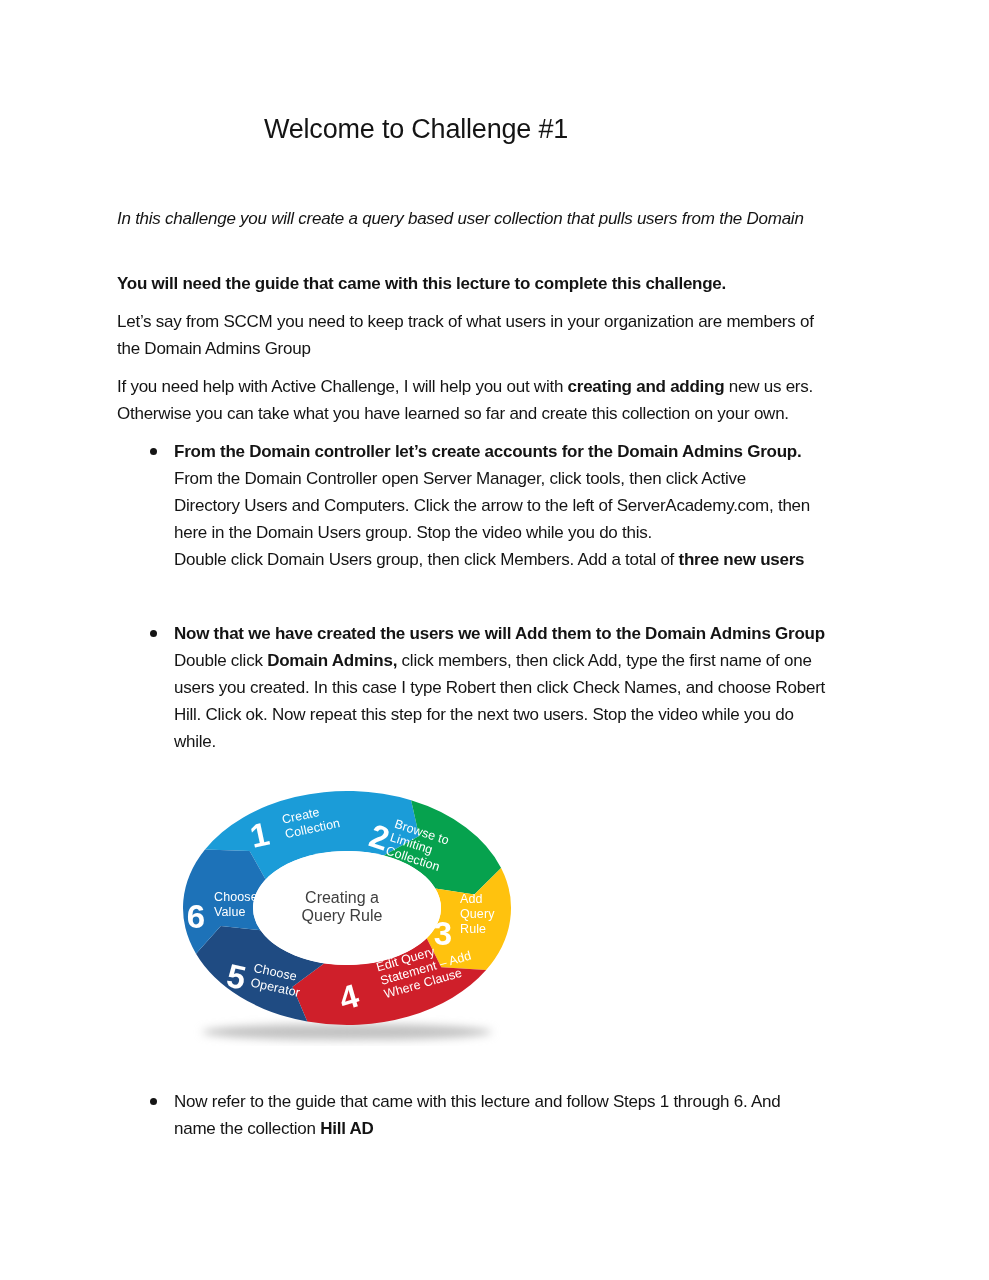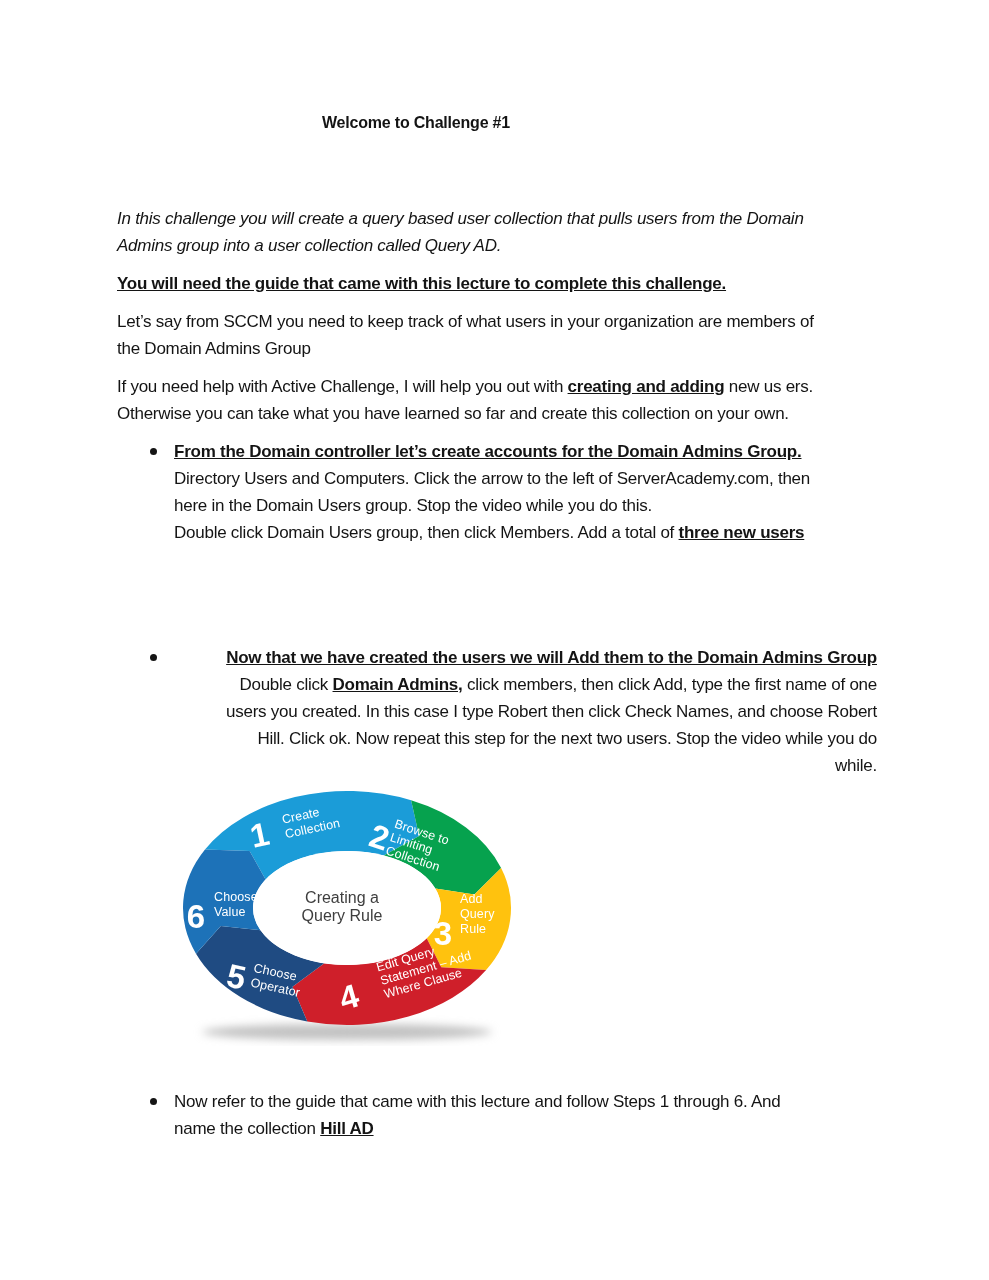--- a/index.html
+++ b/index.html
@@ -2,71 +2,71 @@
 <html><head>
 <meta charset="utf-8">
 <style>
   html,body{margin:0;padding:0;}
   body{
     width:989px;height:1280px;background:#ffffff;position:relative;overflow:hidden;
     font-family:"Liberation Sans",sans-serif;color:#141414;
   }
   .title{
     position:absolute;top:114px;left:0;width:832px;margin:0;
-    text-align:center;font-size:16px;font-weight:700;letter-spacing:-0.2px;
+    text-align:center;font-size:27px;font-weight:400;letter-spacing:-0.2px;
   }
   .block{
     position:absolute;left:117px;width:760px;
     font-size:17px;line-height:27px;letter-spacing:-0.25px;
   }
-  .block .b, .b{font-weight:700;text-decoration:underline;}
+  .block .b, .b{font-weight:700;}
   .bullet{padding-left:57px;box-sizing:border-box;}
   .bullet::before{
     content:"";position:absolute;left:33px;top:10px;width:7px;height:7px;
     border-radius:50%;background:#141414;
   }
   
   #p-intro{top:205px;font-style:italic;}
   #p-guide{top:270px;}
   #p-sccm{top:308px;}
   #p-adhelp{top:373px;}
   #b-accounts{top:438px;}
-  #b-admins{top:644px;text-align:right;}
+  #b-admins{top:620px;}
   #b-follow{top:1088px;}
   
   #diagram{position:absolute;left:176px;top:786px;width:342px;height:260px;margin:0;}
   #diagram svg{display:block;}
   #cycle-svg text{font-family:"Liberation Sans",sans-serif;}
   #cycle-svg .num{fill:#ffffff;font-size:33px;font-weight:700;}
   #cycle-svg .lab{fill:#ffffff;font-size:12.5px;letter-spacing:0.1px;}
   #cycle-svg .ctr{font-size:16px;}
 </style>
 </head>
 <body>
 
 <h1 class="title">Welcome to Challenge #1</h1>
 
 <div class="block" id="p-intro">
     <div><span>In this challenge you will create a query based user collection that pulls users from the Domain</span></div>
-    <div><span>Admins group into a user collection called Query AD.</span></div>
   </div>
 <div class="block" id="p-guide">
     <div><span class="b">You will need the guide that came with this lecture to complete this challenge.</span></div>
   </div>
 <div class="block" id="p-sccm">
     <div><span>Let’s say from SCCM you need to keep track of what users in your organization are members of</span></div>
     <div><span>the Domain Admins Group</span></div>
   </div>
 <div class="block" id="p-adhelp">
     <div><span>If you need help with Active Challenge, I will help you out with </span><span class="b">creating and adding</span><span> new us ers.</span></div>
     <div><span>Otherwise you can take what you have learned so far and create this collection on your own.</span></div>
   </div>
 
 <div class="block bullet" id="b-accounts">
     <div><span class="b">From the Domain controller let’s create accounts for the Domain Admins Group.</span></div>
+    <div><span>From the Domain Controller open Server Manager, click tools, then click Active</span></div>
     <div><span>Directory Users and Computers. Click the arrow to the left of ServerAcademy.com, then</span></div>
     <div><span>here in the Domain Users group. Stop the video while you do this.</span></div>
     <div><span>Double click Domain Users group, then click Members. Add a total of </span><span class="b">three new users</span></div>
   </div>
 <div class="block bullet" id="b-admins">
     <div><span class="b">Now that we have created the users we will Add them to the Domain Admins Group</span></div>
     <div><span>Double click </span><span class="b">Domain Admins,</span><span> click members, then click Add, type the first name of one</span></div>
     <div><span>users you created. In this case I type Robert then click Check Names, and choose Robert</span></div>
     <div><span>Hill. Click ok. Now repeat this step for the next two users. Stop the video while you do</span></div>
     <div><span>while.</span></div>

